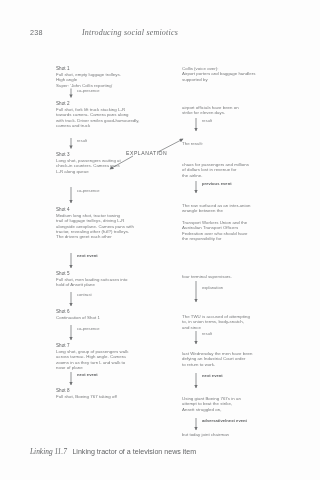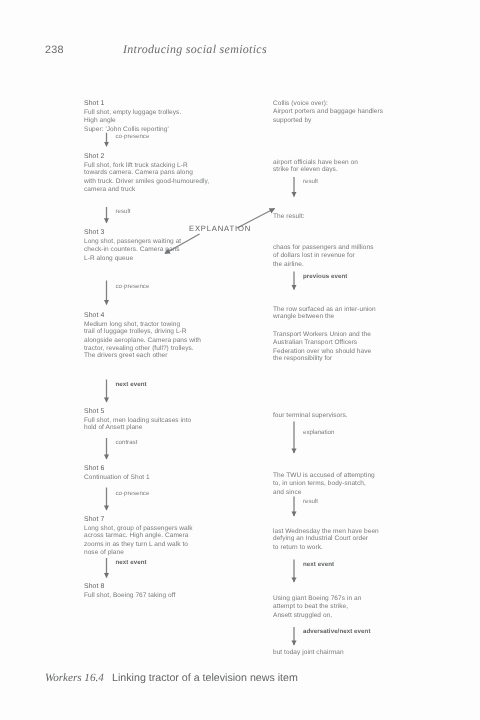--- a/index.html
+++ b/index.html
@@ -239,18 +239,18 @@
     <div class="lbl" style="left:202px; top:119px;">result</div>
     <div class="lbl bold" style="left:202px; top:182px;">previous event</div>
     <div class="lbl" style="left:202px; top:286px;">explanation</div>
     <div class="lbl" style="left:202px; top:332px;">result</div>
     <div class="lbl bold" style="left:202px; top:374px;">next event</div>
     <div class="lbl bold" style="left:202px; top:419px;">adversative/next event</div>
 
   </div>
 
   <div class="caption">
-    <span class="cap-lead">Workers</span>
-    <span class="cap-num">16.4</span>
+    <span class="cap-lead">Linking</span>
+    <span class="cap-num">11.7</span>
     &nbsp;&nbsp;<span class="cap-text">Linking tractor of a television news item</span>
   </div>
 
 </div>
 
 </body></html>

